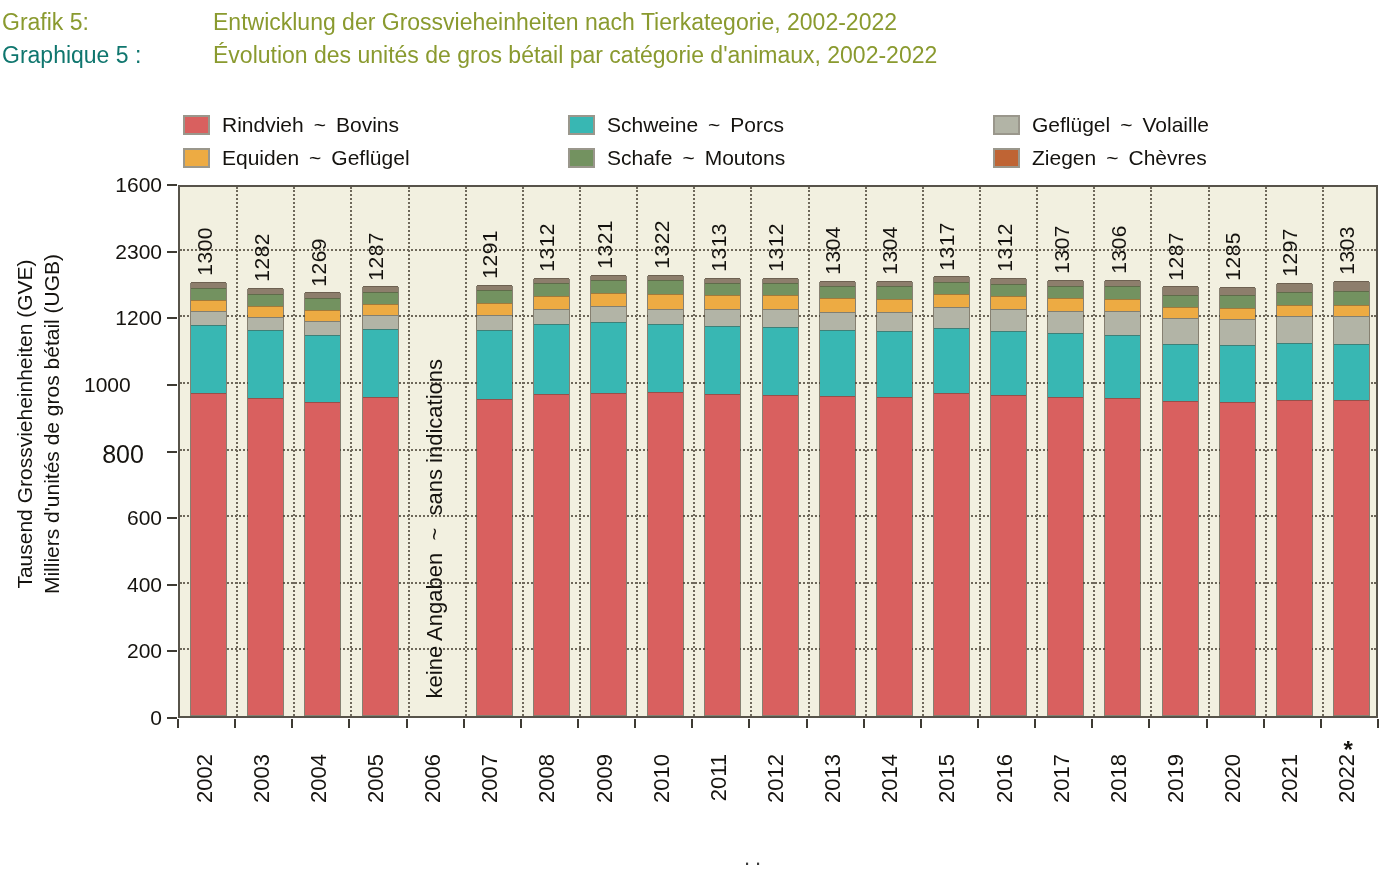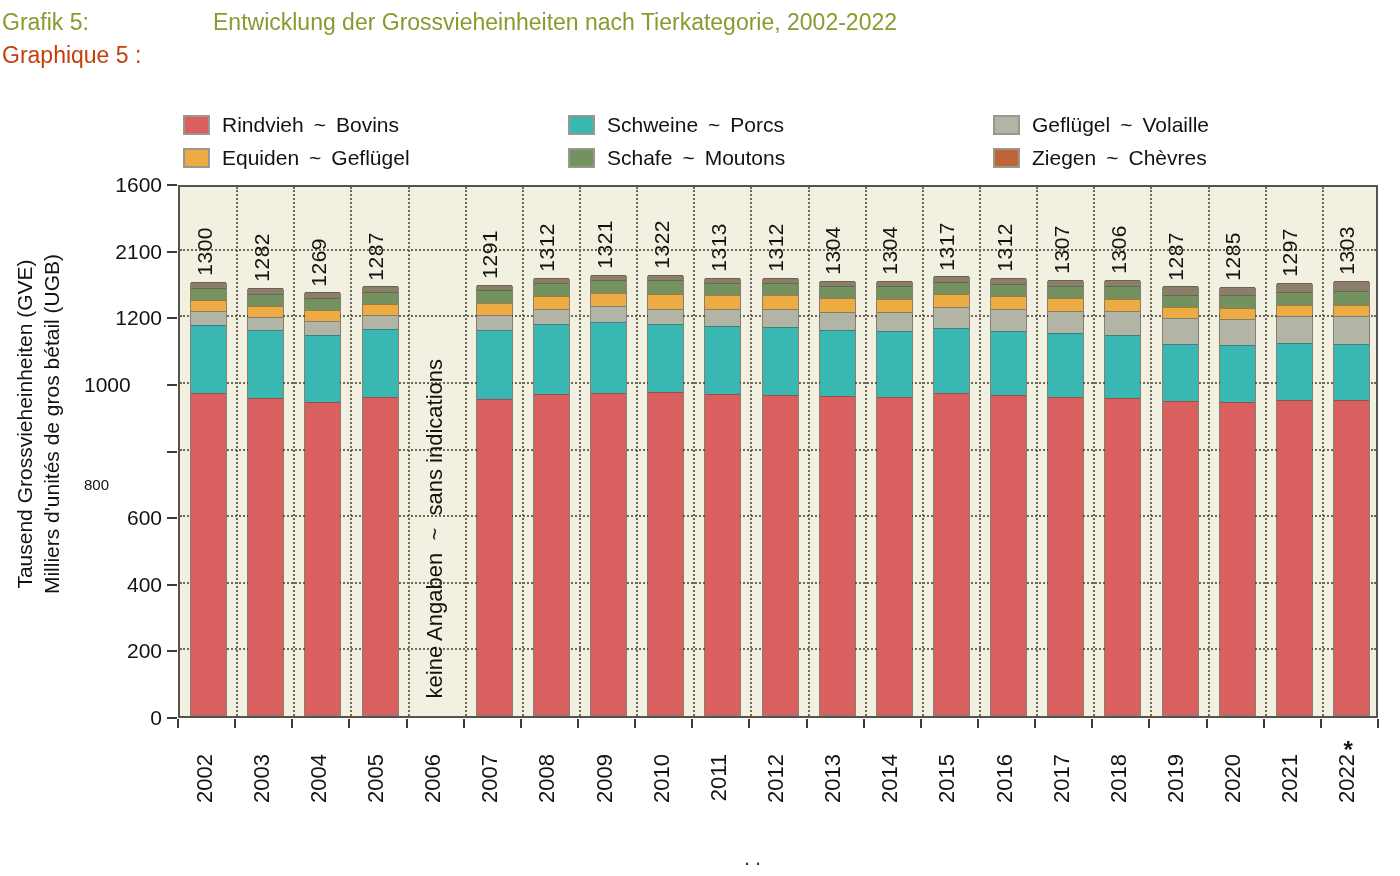--- a/index.html
+++ b/index.html
@@ -30,21 +30,22 @@
 <body>
 
 <div id="stage">
 
   <div id="heading">
     <div class="hrow">
       <span class="hlabel" style="color: rgb(138, 154, 47);">Grafik 5:</span>
       <span style="color: rgb(138, 154, 47);">Entwicklung der Grossvieheinheiten nach Tierkategorie, 2002-2022</span>
     </div>
     <div class="hrow">
-      <span class="hlabel" style="color: #c2410c;">Graphique 5 :</span>
+      <span class="hlabel" style="color: #0f766e;">Graphique 5 :</span>
+      <span style="color: rgb(138, 154, 47);">Évolution des unités de gros bétail par catégorie d'animaux, 2002-2022</span>
     </div>
   </div>
 
   <div>
     <div class="legend-col" style="left:183px;">
       <div class="li">
         <span class="sw" style="background: rgb(217, 96, 95);"></span>
         <span class="lt">Rindvieh</span>
         <span class="tl">~</span>
         <span class="lt">Bovins</span>
@@ -283,27 +284,27 @@
       </div>
   <div style="position: absolute; left: -11px; width: 10px; height: 2px; background: rgb(62, 59, 51); top: 532px;"></div>
       <div style="position: absolute; left: -94px; width: 78px; text-align: right; top: 521px; font-size: 21px;">0</div>
       <div style="position: absolute; left: -11px; width: 10px; height: 2px; background: rgb(62, 59, 51); top: 465.4px;"></div>
       <div style="position: absolute; left: -94px; width: 78px; text-align: right; top: 454.4px; font-size: 21px;">200</div>
       <div style="position: absolute; left: -11px; width: 10px; height: 2px; background: rgb(62, 59, 51); top: 398.8px;"></div>
       <div style="position: absolute; left: -94px; width: 78px; text-align: right; top: 387.8px; font-size: 21px;">400</div>
       <div style="position: absolute; left: -11px; width: 10px; height: 2px; background: rgb(62, 59, 51); top: 332.1px;"></div>
       <div style="position: absolute; left: -94px; width: 78px; text-align: right; top: 321.1px; font-size: 21px;">600</div>
       <div style="position: absolute; left: -11px; width: 10px; height: 2px; background: rgb(62, 59, 51); top: 265.5px;"></div>
-      <div style="position: absolute; left: -94px; width: 78px; text-align: left; top: 254.5px; font-size: 15px; margin-top: 36px;">800</div>
+      <div style="position: absolute; left: -94px; width: 78px; text-align: center; top: 254.5px; font-size: 25px;">800</div>
       <div style="position: absolute; left: -11px; width: 10px; height: 2px; background: rgb(62, 59, 51); top: 198.9px;"></div>
       <div style="position: absolute; left: -94px; width: 78px; text-align: left; top: 187.9px; font-size: 21px;">1000</div>
       <div style="position: absolute; left: -11px; width: 10px; height: 2px; background: rgb(62, 59, 51); top: 132.3px;"></div>
       <div style="position: absolute; left: -94px; width: 78px; text-align: right; top: 121.3px; font-size: 21px;">1200</div>
       <div style="position: absolute; left: -11px; width: 10px; height: 2px; background: rgb(62, 59, 51); top: 65.6px;"></div>
-      <div style="position: absolute; left: -94px; width: 78px; text-align: right; top: 54.6px; font-size: 21px;">2100</div>
+      <div style="position: absolute; left: -94px; width: 78px; text-align: right; top: 54.6px; font-size: 21px;">2300</div>
       <div style="position: absolute; left: -11px; width: 10px; height: 2px; background: rgb(62, 59, 51); top: -1px;"></div>
       <div style="position: absolute; left: -94px; width: 78px; text-align: right; top: -12px; font-size: 21px;">1600</div>
       <div style="position: absolute; top: 534px; height: 9px; width: 2px; background: rgb(62, 59, 51); left: -1px;"></div>
       <div style="position: absolute; top: 534px; height: 9px; width: 2px; background: rgb(62, 59, 51); left: 56.1px;"></div>
       <div style="position: absolute; top: 534px; height: 9px; width: 2px; background: rgb(62, 59, 51); left: 113.3px;"></div>
       <div style="position: absolute; top: 534px; height: 9px; width: 2px; background: rgb(62, 59, 51); left: 170.4px;"></div>
       <div style="position: absolute; top: 534px; height: 9px; width: 2px; background: rgb(62, 59, 51); left: 227.6px;"></div>
       <div style="position: absolute; top: 534px; height: 9px; width: 2px; background: rgb(62, 59, 51); left: 284.7px;"></div>
       <div style="position: absolute; top: 534px; height: 9px; width: 2px; background: rgb(62, 59, 51); left: 341.9px;"></div>
       <div style="position: absolute; top: 534px; height: 9px; width: 2px; background: rgb(62, 59, 51); left: 399px;"></div>

